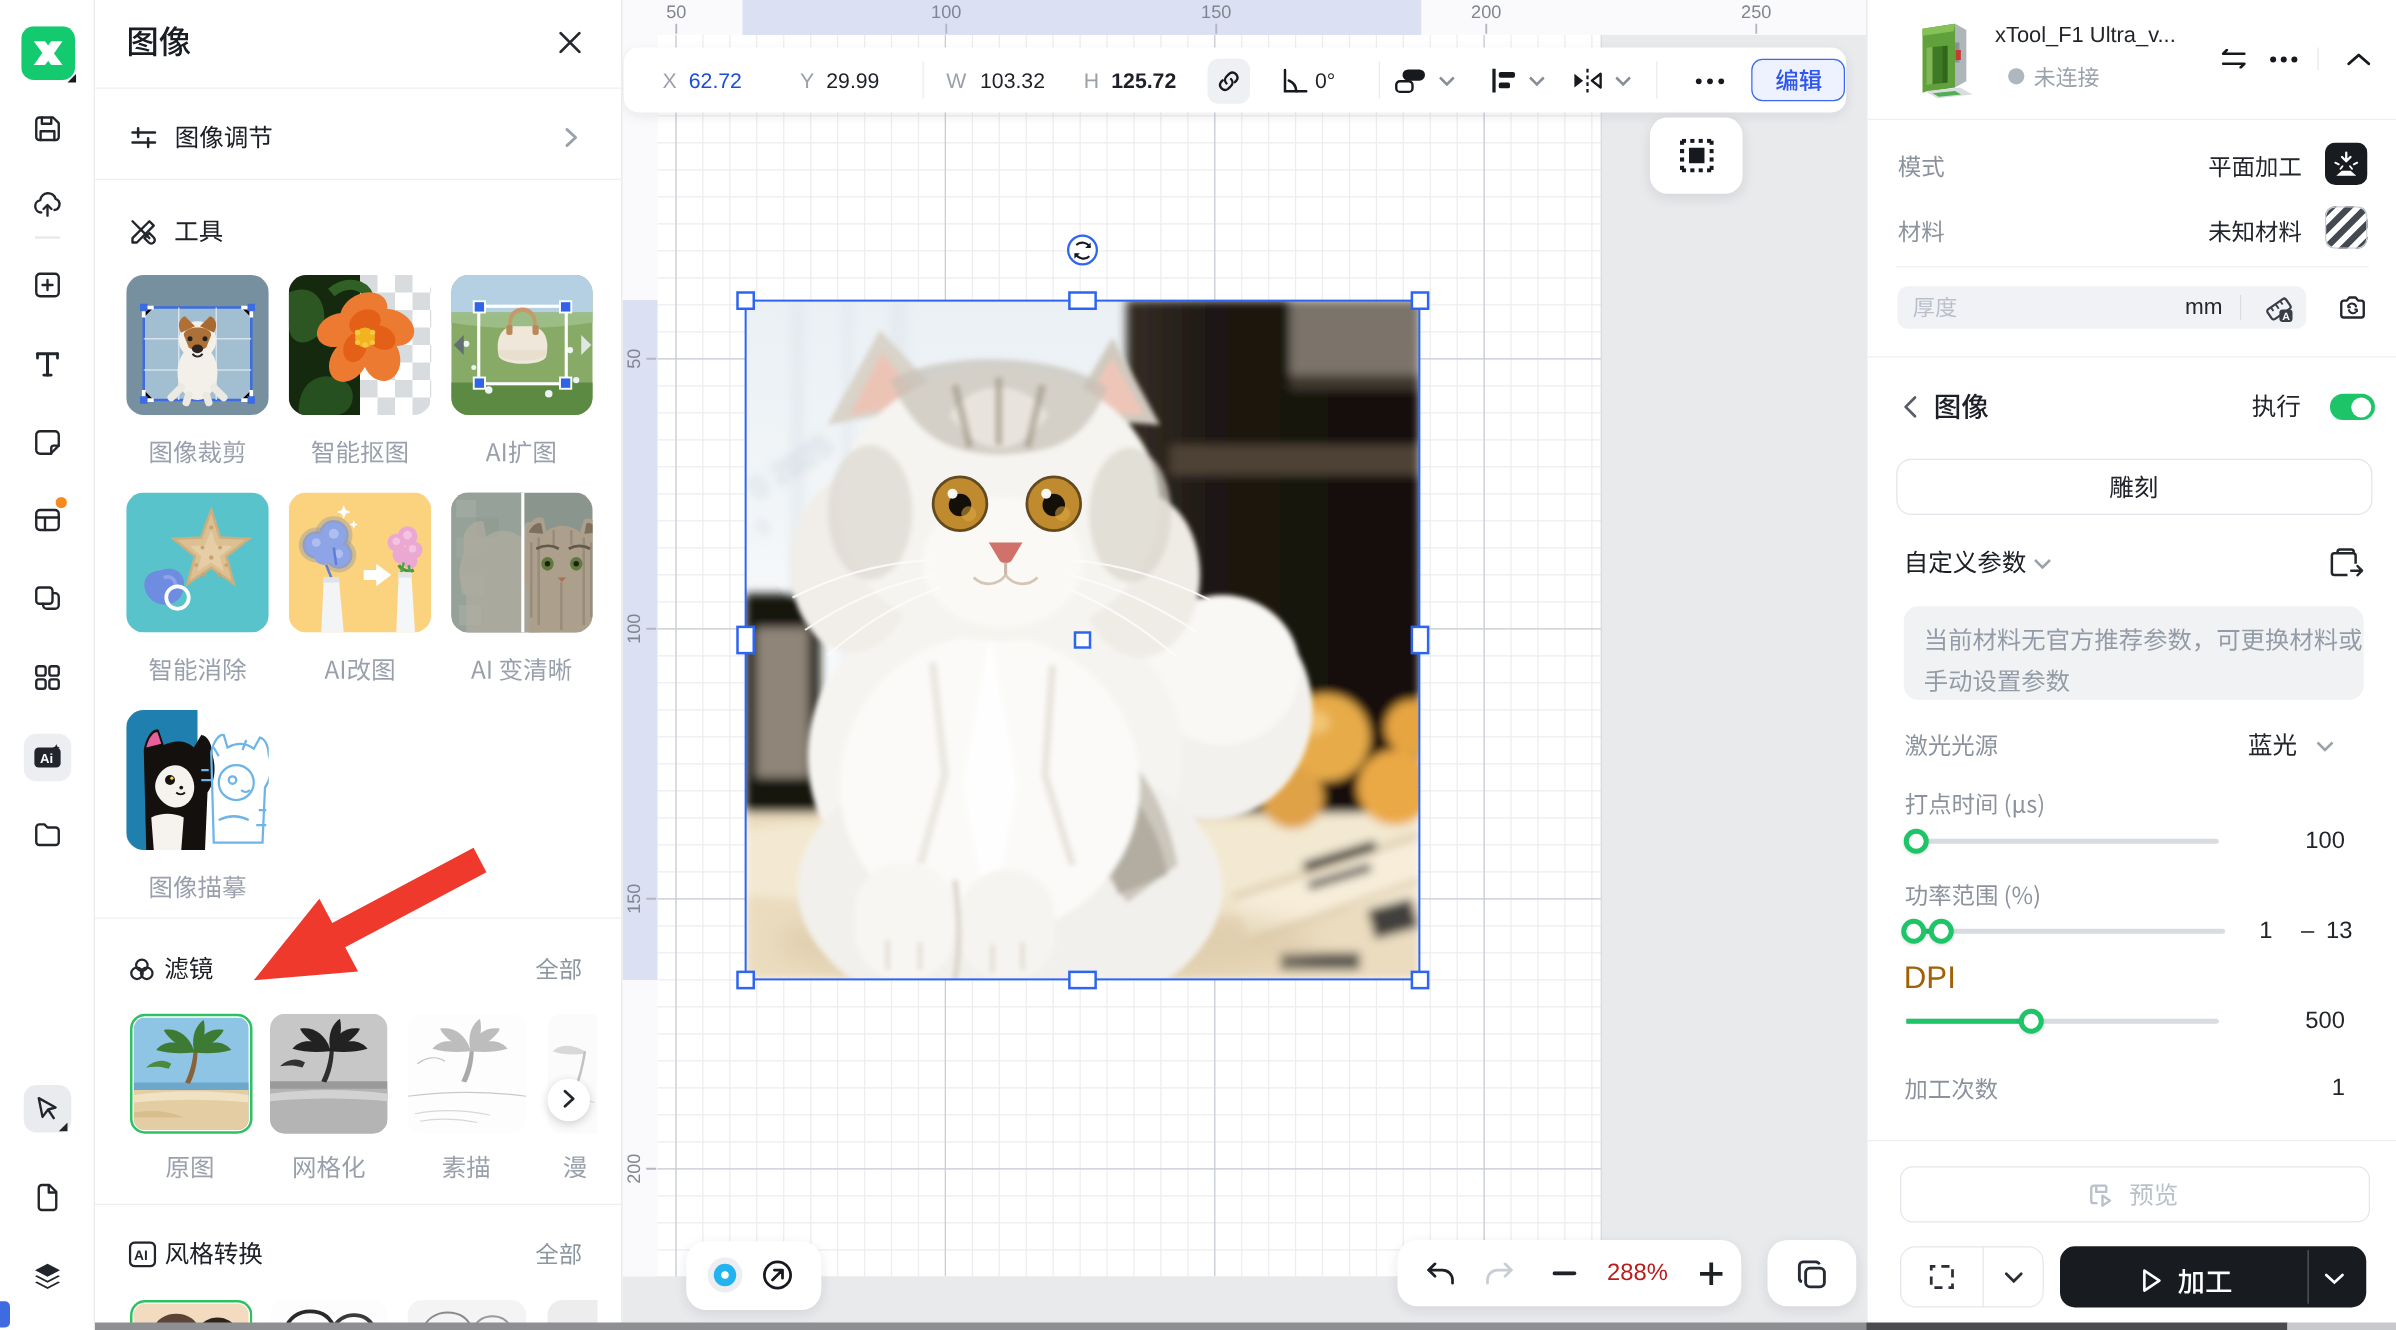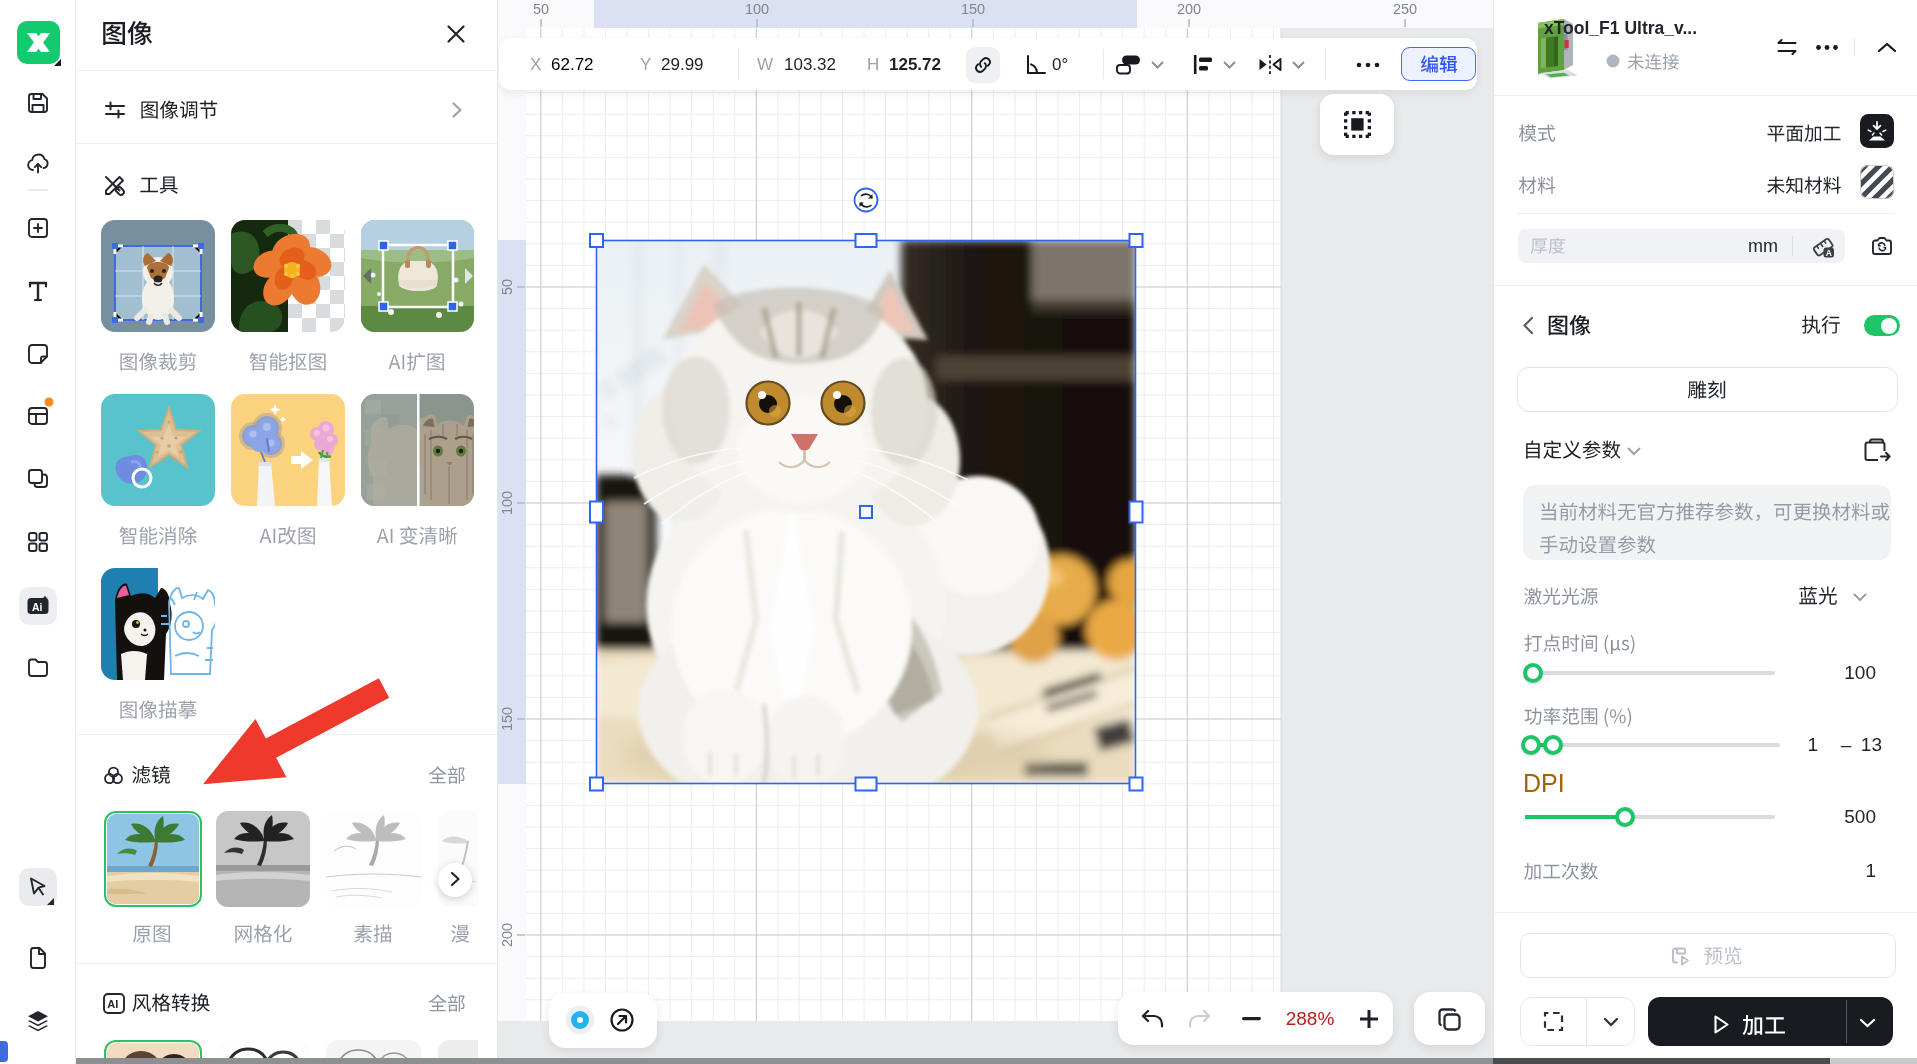--- a/index.html
+++ b/index.html
@@ -596,21 +596,21 @@
         <rect x="357.5" y="777.5" width="21" height="13" fill="#fff" stroke="#2e65f0" stroke-width="2"></rect>
         <rect x="92.0" y="501.5" width="13" height="21" fill="#fff" stroke="#2e65f0" stroke-width="2"></rect>
         <rect x="631.5" y="501.5" width="13" height="21" fill="#fff" stroke="#2e65f0" stroke-width="2"></rect>
         <rect x="362.0" y="506.0" width="12" height="12" fill="#fff" stroke="#2e65f0" stroke-width="2"></rect>
         <circle cx="368" cy="200" r="11.5" fill="#fff" stroke="#2e65f0" stroke-width="1.8"></circle>
         <path d="M363 196 a7 7 0 0 1 11 2 M373.5 205 a7 7 0 0 1-11-2" fill="none" stroke="#16191e" stroke-width="1.7"></path>
         <path d="M374.5 194v4.4h-4.4Z M361.5 207v-4.4h4.4Z" fill="#16191e"></path>
       </svg>
       <div class="a" style="left:1px;top:38px;width:978px;height:52px;background:#fff;border-radius:12px;box-shadow:0 3px 10px rgba(20,30,50,.08)"></div>
       <div class="a" style="left:32px;top:65px;transform:translateY(-50%);font-size:17px;color:#9aa1ab;font-weight:400;letter-spacing:0;white-space:nowrap">X</div>
-      <div class="a" style="left:53px;top:65px;transform:translateY(-50%);font-size:17px;color:#000000;font-weight:400;letter-spacing:0;white-space:nowrap">62.72</div>
+      <div class="a" style="left:53px;top:65px;transform:translateY(-50%);font-size:17px;color:#1d4ed8;font-weight:400;letter-spacing:0;white-space:nowrap">62.72</div>
       <div class="a" style="left:142px;top:65px;transform:translateY(-50%);font-size:17px;color:#9aa1ab;font-weight:400;letter-spacing:0;white-space:nowrap">Y</div>
       <div class="a" style="left:163px;top:65px;transform:translateY(-50%);font-size:17px;color:#1d2127;font-weight:400;letter-spacing:0;white-space:nowrap">29.99</div>
       <div class="a" style="left:240px;top:49px;width:0px;height:30px;border-left:1px solid #e9ebee"></div>
       <div class="a" style="left:259px;top:65px;transform:translateY(-50%);font-size:17px;color:#9aa1ab;font-weight:400;letter-spacing:0;white-space:nowrap">W</div>
       <div class="a" style="left:286px;top:65px;transform:translateY(-50%);font-size:17px;color:#1d2127;font-weight:400;letter-spacing:0;white-space:nowrap">103.32</div>
       <div class="a" style="left:369px;top:65px;transform:translateY(-50%);font-size:17px;color:#9aa1ab;font-weight:400;letter-spacing:0;white-space:nowrap">H</div>
       <div class="a" style="left:391px;top:65px;transform:translateY(-50%);font-size:17px;color:#1d2127;font-weight:700;letter-spacing:0;white-space:nowrap">125.72</div>
       <div class="a" style="left:468px;top:47px;width:34px;height:36px;border-radius:9px;background:#eef0f3"></div>
       <svg class="a" style="left:476px;top:56px" width="18" height="18" viewBox="0 0 18 18" fill="none" stroke="#16191e" stroke-width="1.9" stroke-linecap="round">
 <path d="M7.2 10.8 A4 4 0 0 1 7.2 5.2 L9.5 2.9 A4 4 0 0 1 15.1 8.5 L13.8 9.8"></path>
@@ -715,21 +715,21 @@
 <path d="M12 7 L38 3 L38 54 L12 58 Z" fill="#61a13b"></path>
 <path d="M12 7 L38 3 L37 9 L12 12.5 Z" fill="#85c157"></path>
 <path d="M15 22 L32 20.5 L32 50 L15 52 Z" fill="#3e7a24"></path>
 <path d="M15 22 L20 21.6 L20 51.4 L15 52 Z" fill="#95cc68" opacity=".75"></path>
 <path d="M32 20.5 L32 50 L28 50.4 L28 21 Z" fill="#2e621a" opacity=".8"></path>
 <path d="M38 18 h3.5 v16 h-3.5 Z" fill="#8a9296"></path>
 <rect x="38.5" y="24" width="4.2" height="8" fill="#c43c30"></rect>
 <path d="M14 57 L42 54 L52 59.5 L24 62.5 Z" fill="#d8dee0"></path>
 <path d="M20 58.5 L38 56.8 L43 59.5 L25 61.3 Z" fill="#52ad53"></path>
 </svg>
-    <div class="a" style="left:1544px;top:28px;transform:translateY(-50%);font-size:17.5px;color:#22262c;font-weight:700;letter-spacing:0;white-space:nowrap">xTool_F1 Ultra_v...</div>
+    <div class="a" style="left:1596px;top:28px;transform:translateY(-50%);font-size:17.5px;color:#22262c;font-weight:400;letter-spacing:0;white-space:nowrap">xTool_F1 Ultra_v...</div>
     <svg class="a" style="left:1606px;top:54px" width="14" height="14">
       <circle cx="7" cy="7" r="6.5" fill="#aeb6c0"></circle>
     </svg>
     <svg style="position:absolute;left:1627.0px;top:51.6px;overflow:visible" width="52" height="20" viewBox="0 -16.1 52 19.6">
       <path d="M8.0 -14.7V-11.8H2.3V-10.5H8.0V-7.5H1.1V-6.2H7.3C5.7 -4.0 3.0 -1.8 0.6 -0.7C0.9 -0.4 1.3 0.1 1.6 0.4C3.9 -0.8 6.3 -2.9 8.0 -5.2V1.4H9.4V-5.3C11.1 -2.9 13.6 -0.7 15.9 0.4C16.2 0.1 16.6 -0.4 16.9 -0.7C14.5 -1.8 11.8 -4.0 10.2 -6.2H16.5V-7.5H9.4V-10.5H15.3V-11.8H9.4V-14.7Z M19.0 -13.9C19.8 -12.9 20.9 -11.5 21.4 -10.7L22.5 -11.4C22.0 -12.2 20.9 -13.6 20.0 -14.5ZM21.8 -8.8H18.3V-7.5H20.6V-2.0C19.8 -1.7 18.9 -0.9 18.0 0.2L19.0 1.4C19.8 0.2 20.6 -0.9 21.1 -0.9C21.5 -0.9 22.1 -0.3 22.9 0.2C24.1 1.0 25.6 1.2 27.9 1.2C29.6 1.2 32.9 1.1 34.1 1.0C34.2 0.6 34.4 -0.1 34.5 -0.5C32.8 -0.3 30.1 -0.1 27.9 -0.1C25.9 -0.1 24.3 -0.2 23.2 -1.0C22.6 -1.4 22.2 -1.7 21.8 -1.9ZM24.1 -7.1C24.2 -7.3 24.9 -7.4 25.7 -7.4H28.4V-5.0H23.0V-3.8H28.4V-0.6H29.7V-3.8H34.0V-5.0H29.7V-7.4H33.1L33.1 -8.6H29.7V-10.8H28.4V-8.6H25.5C26.0 -9.5 26.5 -10.6 27.0 -11.7H33.7V-12.9H27.5L28.0 -14.3L26.7 -14.7C26.5 -14.1 26.3 -13.5 26.1 -12.9H23.2V-11.7H25.6C25.2 -10.7 24.8 -9.9 24.6 -9.6C24.3 -8.9 24.0 -8.5 23.7 -8.4C23.8 -8.1 24.0 -7.4 24.1 -7.1Z M43.0 -11.1C43.5 -10.4 44.0 -9.4 44.2 -8.8L45.3 -9.3C45.1 -9.9 44.5 -10.8 44.0 -11.5ZM37.8 -14.7V-11.2H35.7V-9.9H37.8V-6.1C36.9 -5.8 36.1 -5.6 35.5 -5.4L35.8 -4.1L37.8 -4.8V-0.2C37.8 0.1 37.7 0.1 37.5 0.1C37.3 0.1 36.7 0.1 36.0 0.1C36.2 0.5 36.3 1.0 36.4 1.3C37.4 1.4 38.0 1.3 38.4 1.1C38.9 0.9 39.0 0.5 39.0 -0.2V-5.2L40.8 -5.7L40.6 -6.9L39.0 -6.5V-9.9H40.8V-11.2H39.0V-14.7ZM44.9 -14.4C45.2 -13.9 45.5 -13.4 45.7 -12.9H41.7V-11.7H51.2V-12.9H47.1C46.9 -13.4 46.5 -14.1 46.1 -14.6ZM48.5 -11.5C48.1 -10.7 47.5 -9.5 47.0 -8.8H41.1V-7.6H51.7V-8.8H48.3C48.7 -9.5 49.2 -10.3 49.7 -11.1ZM48.4 -4.6C48.0 -3.5 47.5 -2.6 46.7 -1.9C45.8 -2.3 44.8 -2.6 43.8 -2.9C44.2 -3.4 44.5 -4.0 44.9 -4.6ZM42.0 -2.4C43.1 -2.0 44.4 -1.6 45.6 -1.1C44.4 -0.4 42.7 0.0 40.6 0.2C40.8 0.5 41.0 1.0 41.2 1.4C43.7 1.0 45.6 0.4 46.9 -0.5C48.4 0.1 49.6 0.8 50.5 1.4L51.4 0.4C50.5 -0.2 49.3 -0.8 48.0 -1.4C48.8 -2.2 49.4 -3.3 49.7 -4.6H51.9V-5.7H45.5C45.8 -6.2 46.1 -6.8 46.3 -7.3L45.1 -7.5C44.8 -7.0 44.5 -6.3 44.2 -5.7H40.9V-4.6H43.5C43.0 -3.8 42.5 -3.0 42.0 -2.4Z" fill="#99a1ac"></path>
     </svg>
     <svg class="a" style="left:1777px;top:39px" width="20" height="16" viewBox="0 0 20 16" fill="none" stroke="#16191e" stroke-width="2" stroke-linecap="round" stroke-linejoin="round">
 <path d="M4.5 1 1.5 4h17M15.5 15l3-3h-17"></path>
     </svg>
     <svg class="a" style="left:1815px;top:44px" width="24" height="7">

